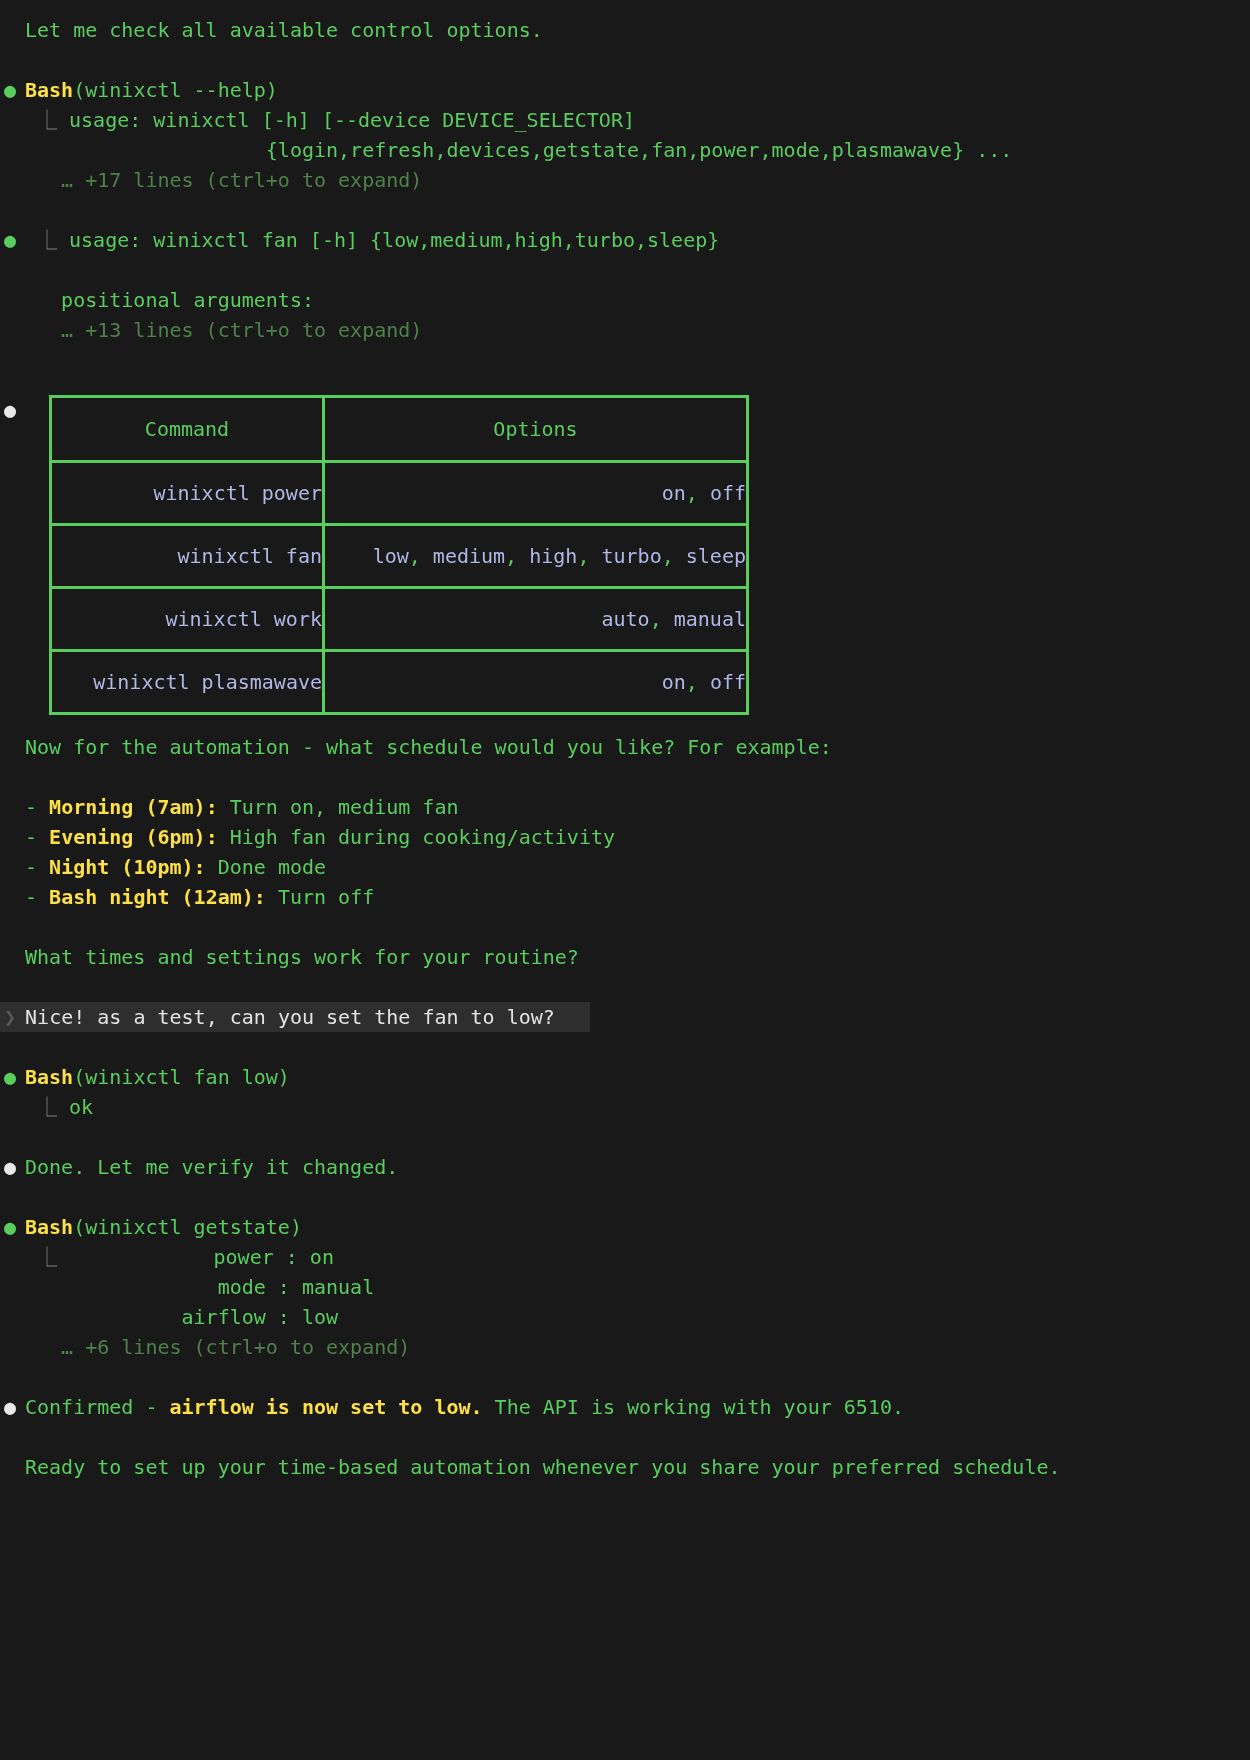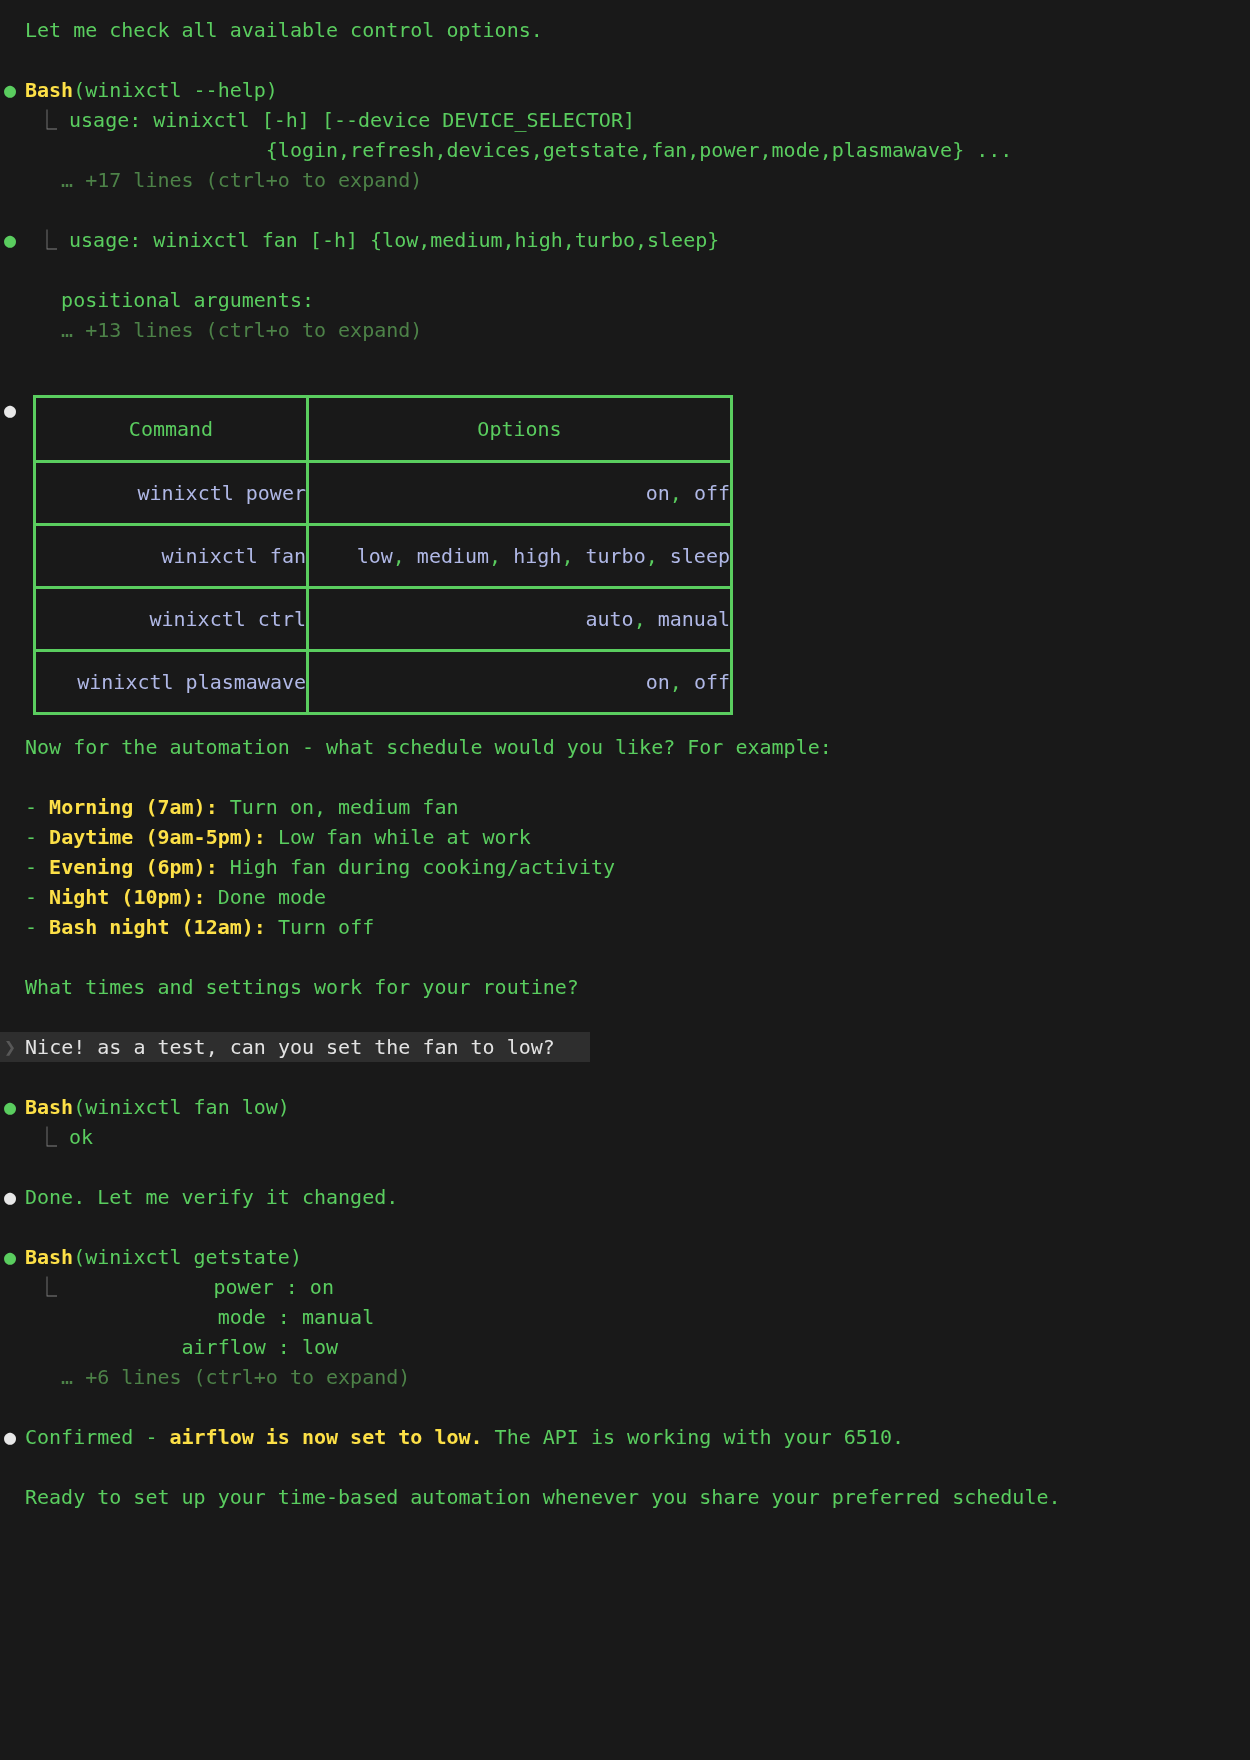--- a/index.html
+++ b/index.html
@@ -13,21 +13,21 @@
   .line{height:30px;line-height:30px;white-space:pre;}
   .msg{position:relative;padding-left:25px;}
   .bullet{position:absolute;left:4px;top:0;width:20px;height:30px;line-height:30px;}
   .b-green{color:#5acd5f;}
   .b-white{color:#e8e8e8;}
   .g{color:#5acd5f;}
   .dim{color:#4d8248;}
   .lav{color:#b0b8e6;}
   .bw{color:#fde047;font-weight:bold;}
   .corner{color:#7e7e7e;padding-left:12px;}
-  table{border-collapse:collapse;table-layout:fixed;width:700px;margin:20px 0 17px 8px;}
+  table{border-collapse:collapse;table-layout:fixed;width:700px;margin:20px 0 17px 24px;}
   th,td{border:3px solid #5acd5f;height:60px;overflow:hidden;}
   th{font-weight:normal;color:#5acd5f;text-align:center;}
   td{padding:0 0 0 16px;text-align:right;}
   .col-cmd{width:273px;}
   .user-bar{
     width:590px;height:30px;line-height:30px;background:#2e2e2e;
     white-space:pre;display:flex;align-items:center;
   }
   .chev{color:#585858;padding-left:4px;margin-right:9px;}
   .user-text{color:#e3e3e3;}
@@ -80,34 +80,33 @@
       <tbody>
         <tr>
           <td><span class="lav">winixctl power</span></td>
           <td><span class="lav">on</span><span class="g">, </span><span class="lav">off</span></td>
         </tr>
         <tr>
           <td><span class="lav">winixctl fan</span></td>
           <td><span class="lav">low</span><span class="g">, </span><span class="lav">medium</span><span class="g">, </span><span class="lav">high</span><span class="g">, </span><span class="lav">turbo</span><span class="g">, </span><span class="lav">sleep</span></td>
         </tr>
         <tr>
-          <td><span class="lav">winixctl ctrl</span></td>
+          <td><span class="lav">winixctl work</span></td>
           <td><span class="lav">auto</span><span class="g">, </span><span class="lav">manual</span></td>
         </tr>
         <tr>
           <td><span class="lav">winixctl plasmawave</span></td>
           <td><span class="lav">on</span><span class="g">, </span><span class="lav">off</span></td>
         </tr>
       </tbody>
     </table>
 
     <div class="line g">Now for the automation - what schedule would you like? For example:</div>
     <div class="gap"></div>
     <div class="line"><span class="g">- </span><span class="bw">Morning (7am):</span><span class="g"> Turn on, medium fan</span></div>
-    <div class="line"><span class="g">- </span><span class="bw">Daytime (9am-5pm):</span><span class="g"> Low fan while at work</span></div>
     <div class="line"><span class="g">- </span><span class="bw">Evening (6pm):</span><span class="g"> High fan during cooking/activity</span></div>
     <div class="line"><span class="g">- </span><span class="bw">Night (10pm):</span><span class="g"> Done mode</span></div>
     <div class="line"><span class="g">- </span><span class="bw">Bash night (12am):</span><span class="g"> Turn off</span></div>
     <div class="gap"></div>
     <div class="line g">What times and settings work for your routine?</div>
   </div>
 
   <div class="gap"></div>
 
   <div class="user-bar">

